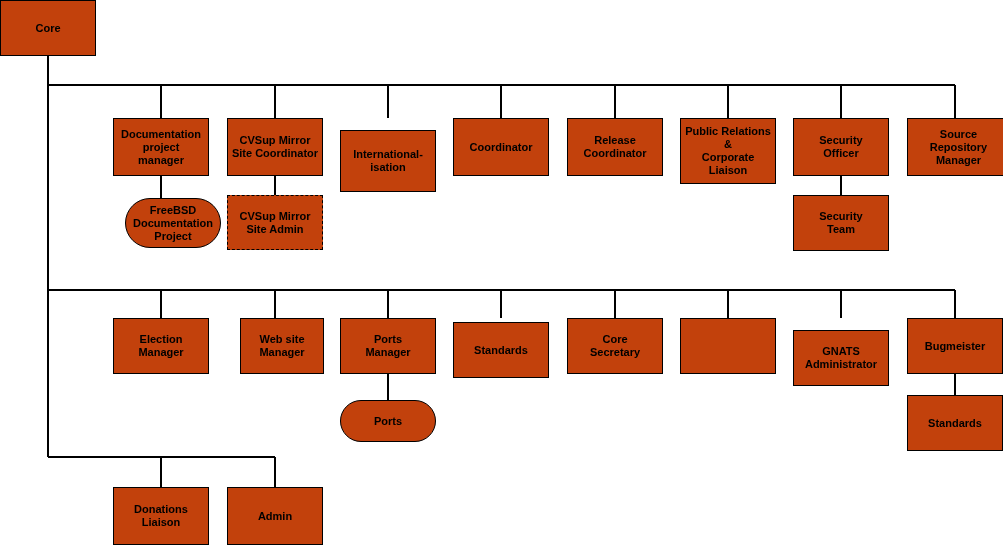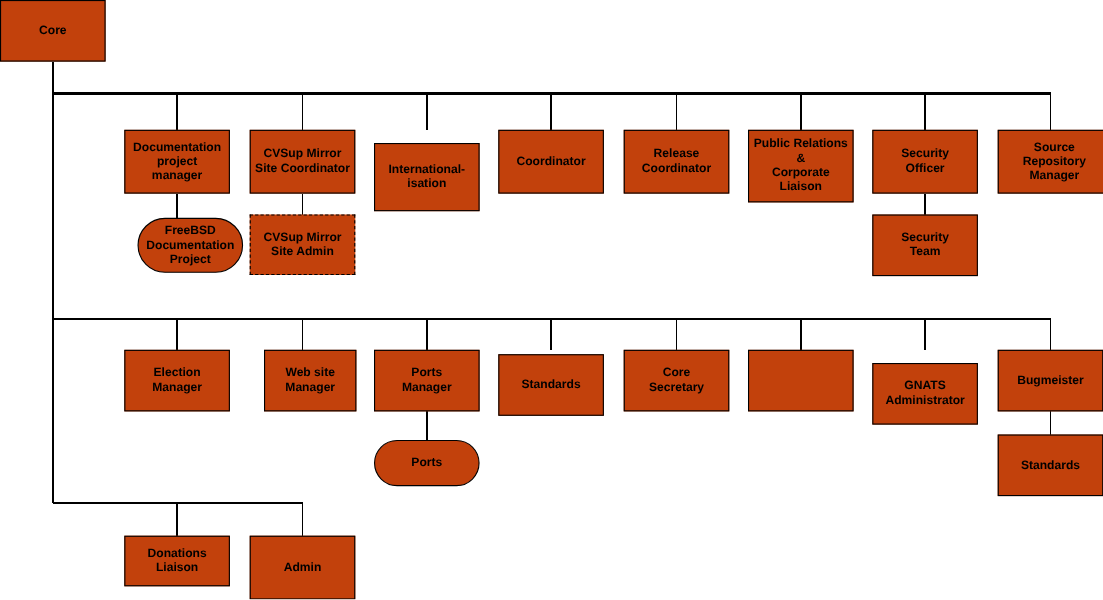--- a/index.html
+++ b/index.html
@@ -173,21 +173,21 @@
       </div>
       <div class="node rect" style="left: 907px; top: 318px; width: 96px; height: 56px;">
         <span class="label">Bugmeister</span>
       </div>
       <div class="node stadium" style="left: 340px; top: 400px; width: 96px; height: 42px;">
         <span class="label">Ports</span>
       </div>
       <div class="node rect" style="left: 907px; top: 395px; width: 96px; height: 56px;">
         <span class="label">Standards</span>
       </div>
-      <div class="node rect" style="left: 113px; top: 487px; width: 96px; height: 46px;">
+      <div class="node rect" style="left: 113px; top: 487px; width: 96px; height: 58px;">
         <span class="label">Donations
 Liaison</span>
       </div>
       <div class="node rect" style="left: 227px; top: 487px; width: 96px; height: 58px; text-align: center;">
         <span class="label">Admin</span>
       </div>
     </div>
 
 </div>
 

